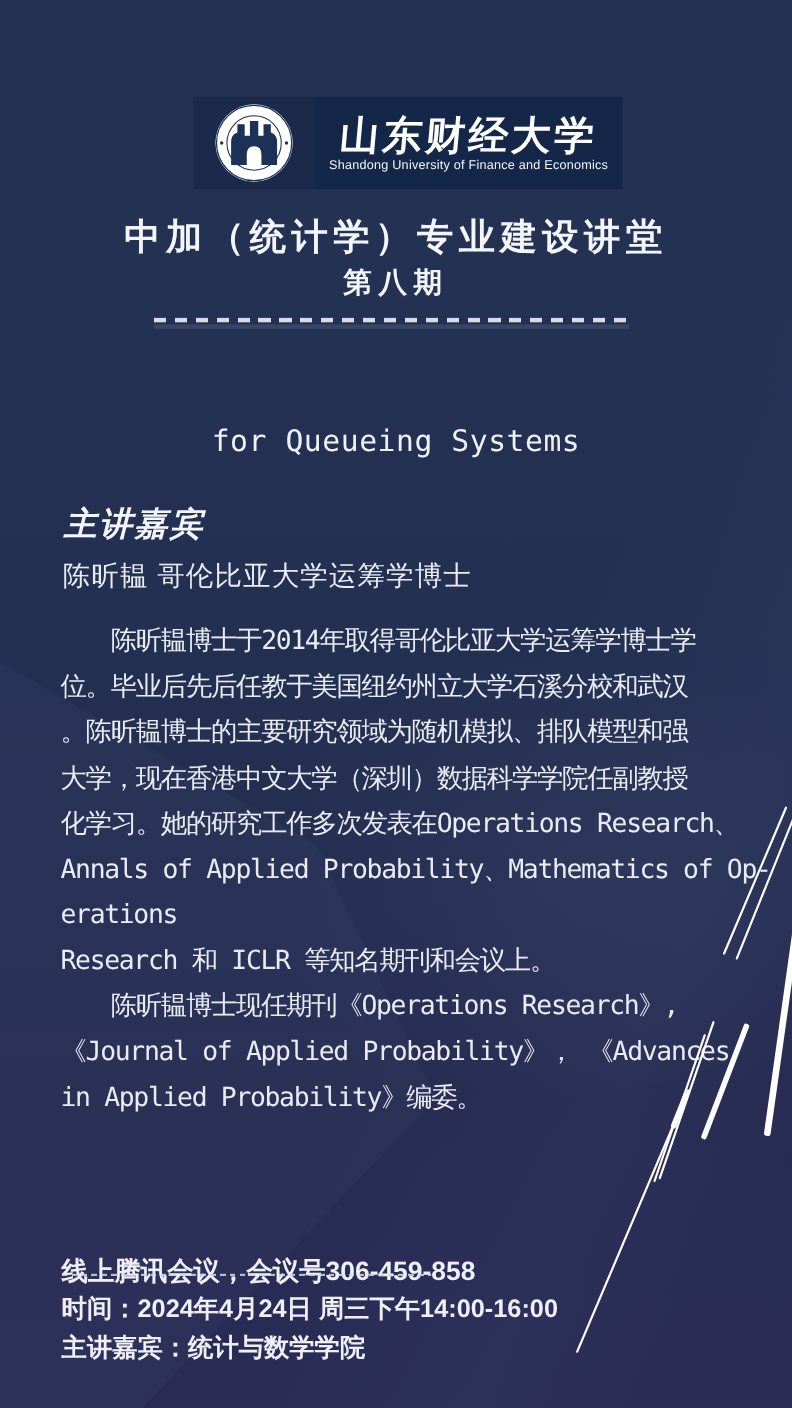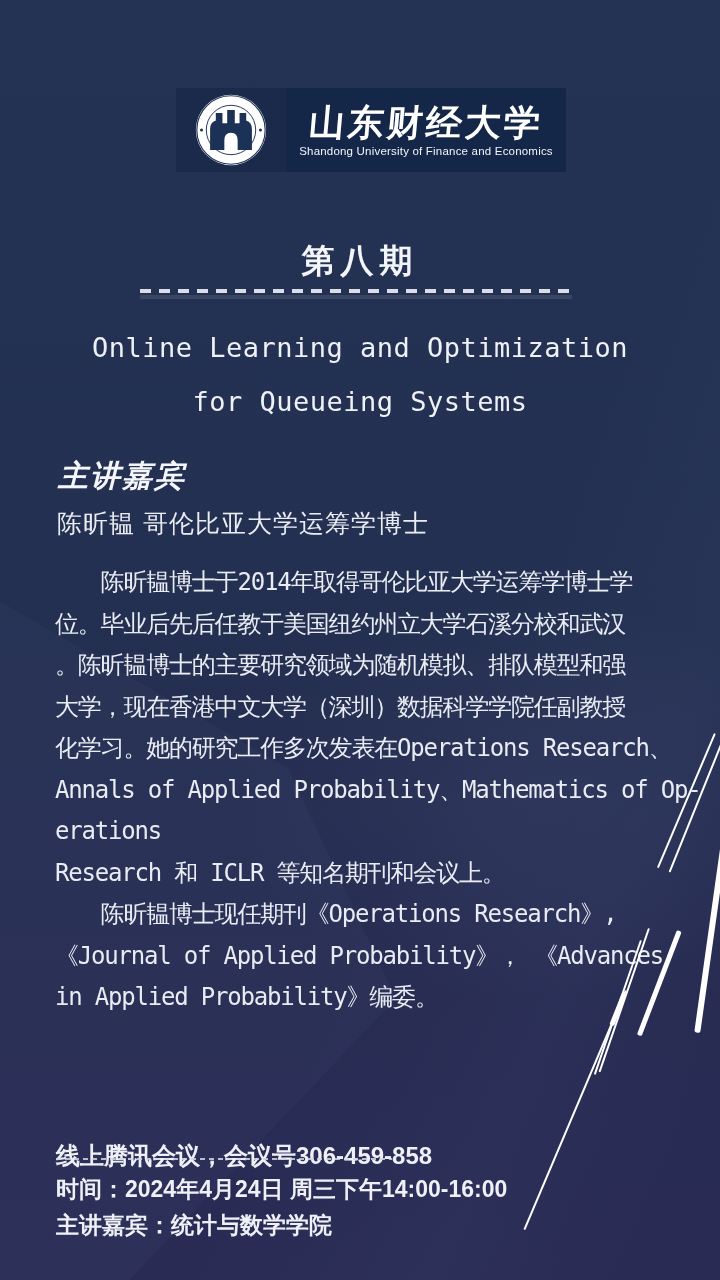--- a/index.html
+++ b/index.html
@@ -25,21 +25,21 @@
   .logo-block{position:absolute;left:176px;top:88px;width:390px;height:84px;display:flex;}
   .seal-box{width:110px;height:84px;background:#1b2a4b;display:flex;align-items:center;justify-content:center;}
   .name-box{flex:1;height:84px;background:#152748;display:flex;flex-direction:column;align-items:center;justify-content:center;}
   .uni-cn{font-size:36px;font-weight:bold;letter-spacing:3px;color:#ffffff;transform:skewX(-5deg);line-height:1.1;white-space:nowrap;}
   .uni-en{font-size:11.5px;color:#f2f4fa;margin-top:3px;letter-spacing:0.2px;white-space:nowrap;}
 
   
   .series-title{position:absolute;left:0;top:193px;width:100%;text-align:center;
     font-size:33px;font-weight:bold;letter-spacing:5px;color:#f3f5f9;white-space:nowrap;}
   .issue-label{position:absolute;left:0;top:239px;width:100%;text-align:center;
-    font-size:33px;font-weight:bold;letter-spacing:6px;color:#f3f5f9;}
+    font-size:26px;font-weight:bold;letter-spacing:6px;color:#f3f5f9;}
   .dash-top{position:absolute;left:140px;top:289px;width:432px;height:4px;
     background:repeating-linear-gradient(90deg,#d9dde8 0 11px,transparent 11px 19px);
     box-shadow:0 6px 0 0 rgba(217,221,232,0.12);}
 
   
   .talk-title{position:absolute;left:0;width:100%;text-align:center;
     font-family:"DejaVu Sans Mono","Liberation Mono",monospace;
     font-size:27px;letter-spacing:0.5px;color:#eef1f6;white-space:nowrap;}
   .talk-line1{top:332px;}
   .talk-line2{top:386px;text-align:center;}
@@ -85,24 +85,24 @@
         <path d="M-22,21 L-22,-1 Q-22,-8 -16,-10 L-16,-18 L-9,-18 L-9,-7 L-4,-7 L-4,-21 L4,-21 L4,-7 L9,-7 L9,-18 L16,-18 L16,-10 Q22,-8 22,-1 L22,21 Z" fill="#1c3156"></path>
         <path d="M-7,21 L-7,11 Q-7,3 0,3 Q7,3 7,11 L7,21 Z" fill="#ffffff"></path>
       </svg>
     </div>
     <div class="name-box">
       <div class="uni-cn">山东财经大学</div>
       <div class="uni-en">Shandong University of Finance and Economics</div>
     </div>
   </div>
 
+  <div class="series-title">中加（统计学）专业建设讲堂</div>
   <div class="issue-label">第八期</div>
   <div class="dash-top"></div>
 
-  <div class="talk-title talk-line1">Online Learning and Optimization</div>
   <div class="talk-title talk-line2">for Queueing Systems</div>
 
   <div class="speaker-label">主讲嘉宾</div>
   <div class="speaker-name">陈昕韫 哥伦比亚大学运筹学博士</div>
 
   <div class="bio">
       <div class="bio-line">　　陈昕韫博士于2014年取得哥伦比亚大学运筹学博士学</div>
       <div class="bio-line">位。毕业后先后任教于美国纽约州立大学石溪分校和武汉</div>
       <div class="bio-line">。陈昕韫博士的主要研究领域为随机模拟、排队模型和强</div>
       <div class="bio-line">大学，现在香港中文大学（深圳）数据科学学院任副教授</div>

